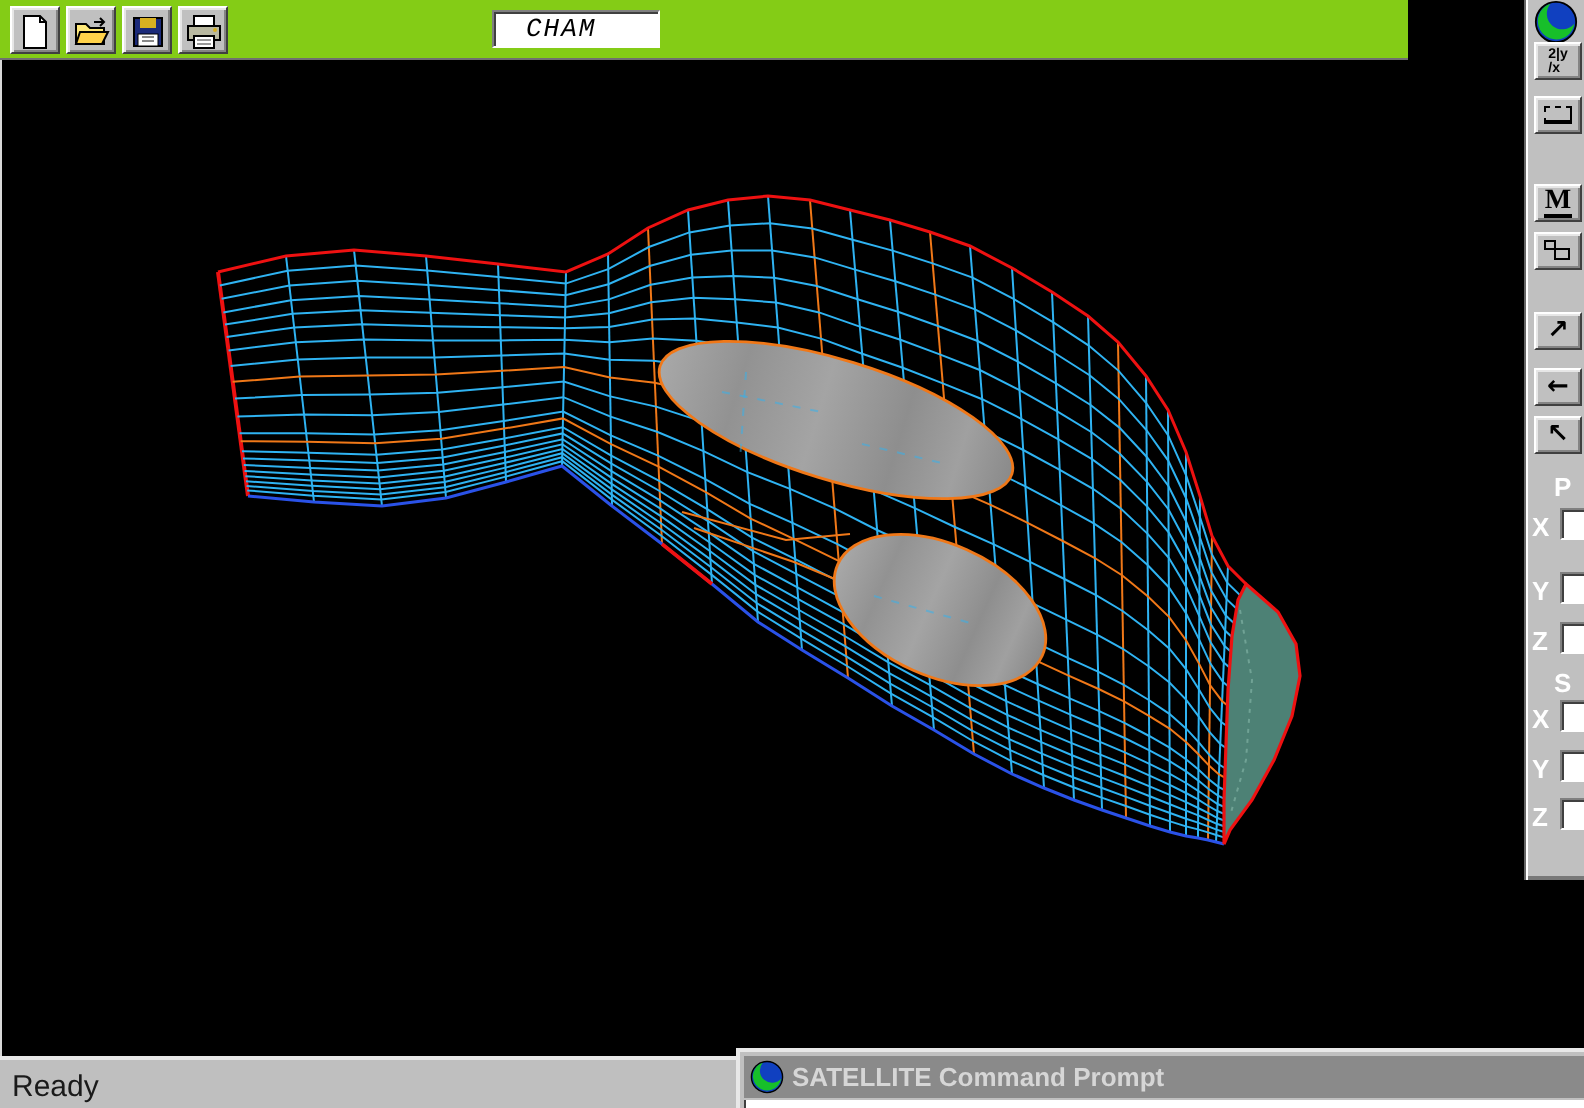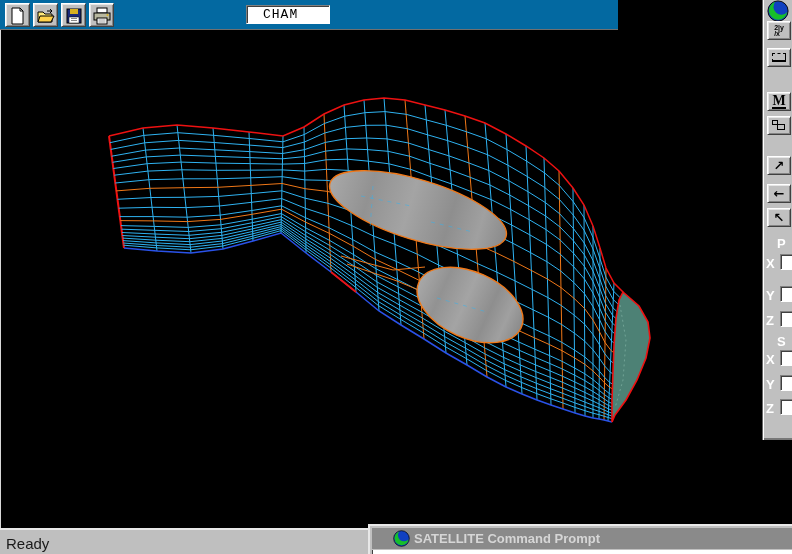--- a/index.html
+++ b/index.html
@@ -8,22 +8,22 @@
 
   
   .raised{background:#c0c0c0;border-top:1px solid #ffffff;border-left:1px solid #ffffff;
           border-right:1px solid #404040;border-bottom:1px solid #404040;
           box-shadow:inset 1px 1px 0 #e6e6e6, inset -1px -1px 0 #848484;}
   .sunken{background:#ffffff;border-top:1px solid #808080;border-left:1px solid #808080;
           border-right:1px solid #ffffff;border-bottom:1px solid #ffffff;
           box-shadow:inset 1px 1px 0 #404040;}
 
   
-  #toolbar{position:absolute;left:0;top:0;width:618px;height:30px;background:#0369a1;
-           border-bottom:1px solid #707070;}
+  #toolbar{position:absolute;left:0;top:0;width:704px;height:30px;background:#84cc16;
+           border-bottom:1px solid #707070;font-style:italic;}
   .tb-btn{position:absolute;top:3px;width:25px;height:24px;cursor:pointer;}
   .tb-btn svg{position:absolute;left:3px;top:3px;}
   .tb-field{position:absolute;top:5px;height:19px;font-family:"Liberation Mono",monospace;
             font-size:13px;letter-spacing:1px;color:#000;line-height:17px;overflow:hidden;}
 
   
   #viewport{position:absolute;left:0;top:30px;width:762px;height:498px;background:#000;
             border-left:1px solid #d8d8d8;}
   #viewport svg{position:absolute;left:0;top:0;}
 
@@ -47,21 +47,21 @@
 
   
   #statusbar{position:absolute;left:0;top:528px;width:792px;height:26px;background:#bfbfbf;
              border-top:2px solid #e8e8e8;}
   #statusbar span{position:absolute;left:6px;top:5px;font-size:15px;color:#1a1a1a;}
 
   
   #cmdwin{position:absolute;left:368px;top:524px;width:424px;height:30px;background:#c0c0c0;
           border-top:2px solid #e8e8e8;border-left:2px solid #e8e8e8;z-index:5;}
   #cmdtitle{position:absolute;left:2px;top:2px;right:0;height:21px;background:#8a8a8a;
-            display:flex;align-items:center;cursor:move;padding-left:18px;}
+            display:flex;align-items:center;cursor:move;}
   #cmdtitle .ttl{color:#d6d6d6;font-size:13px;font-weight:bold;margin-left:4px;white-space:nowrap;}
   #cmdclient{position:absolute;left:2px;top:24px;right:0;height:6px;background:#ffffff;
              border-left:1px solid #404040;}
 </style>
 </head>
 <body>
 
 <div id="screen">
 
   <div id="toolbar">

